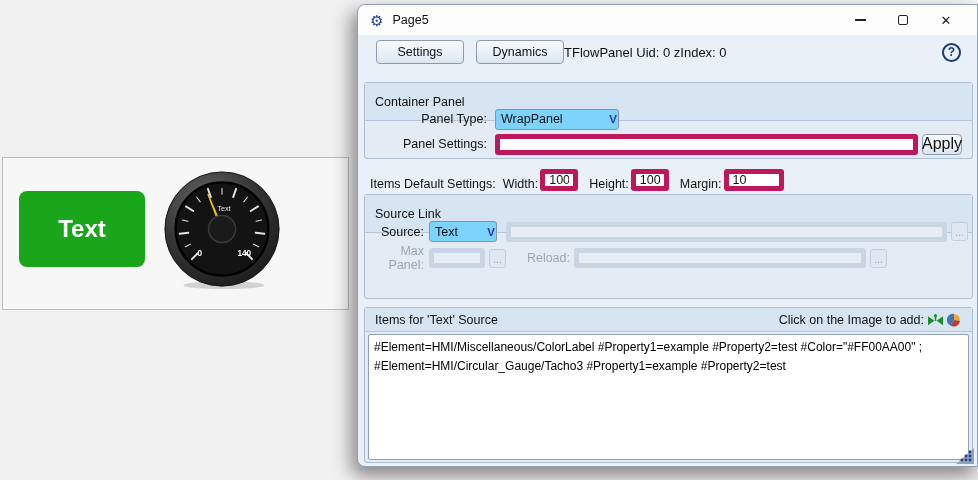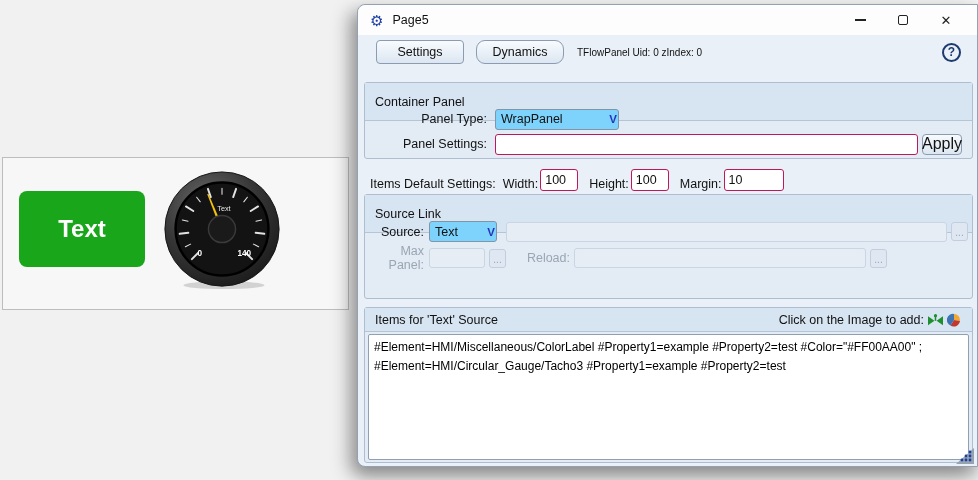--- a/index.html
+++ b/index.html
@@ -57,22 +57,22 @@
     position: absolute; left: 18px; top: 34px; right: 12px; height: 26px;
     display: flex; align-items: center;
   }
   .btn {
     height: 24px; background: linear-gradient(#f8fbfe, #dce6f1);
     border: 1px solid #8b9cb2; border-radius: 4px;
     font-size: 12.5px; color: #111;
     display: flex; align-items: center; justify-content: center;
   }
   .btn.tab { width: 88px; }
-  .btn + .btn { margin-left: 12px; border-radius: 9px; }
-  .info-text { margin-left: 13px; font-size: 10px; color: #111; }
+  .btn + .btn { margin-left: 12px; }
+  .info-text { font-size: 13px; color: #111; }
   .help-icon {
     margin-left: auto; margin-right: 4px;
     width: 19px; height: 19px; border: 2px solid #1d3a6e; border-radius: 50%;
     color: #1d3a6e; font-size: 12px; font-weight: bold;
     display: flex; align-items: center; justify-content: center;
   }
 
   
   .group {
     position: absolute; left: 6px; width: 609px;
@@ -97,21 +97,21 @@
   .combo {
     height: 21px; background: #7dd3fc;
     border: 1px solid #8195a9; border-radius: 3px;
     display: flex; align-items: center;
     padding: 0 1px 0 5px; font-size: 12.5px;
   }
   .chevron { margin-left: auto; color: #2633bb; font-weight: bold; font-size: 11.5px; }
 
   input[type=text], .txt {
     height: 21px; background: #fff;
-    border: 1px solid #be185d; border-radius: 3px;
+    border: 5px solid #be185d; border-radius: 3px;
     font-family: "Liberation Sans", sans-serif; font-size: 12.5px;
     padding: 0 4px; color: #111;
   }
   .txt.disabled {
     background: #e7edf5; border-color: #c9d5e3; color: #8f9aa6;
     height: 20px;
   }
   .dots-btn {
     width: 17px; height: 19px;
     background: #dfe8f2; border: 1px solid #c2cedd; border-radius: 3px;

